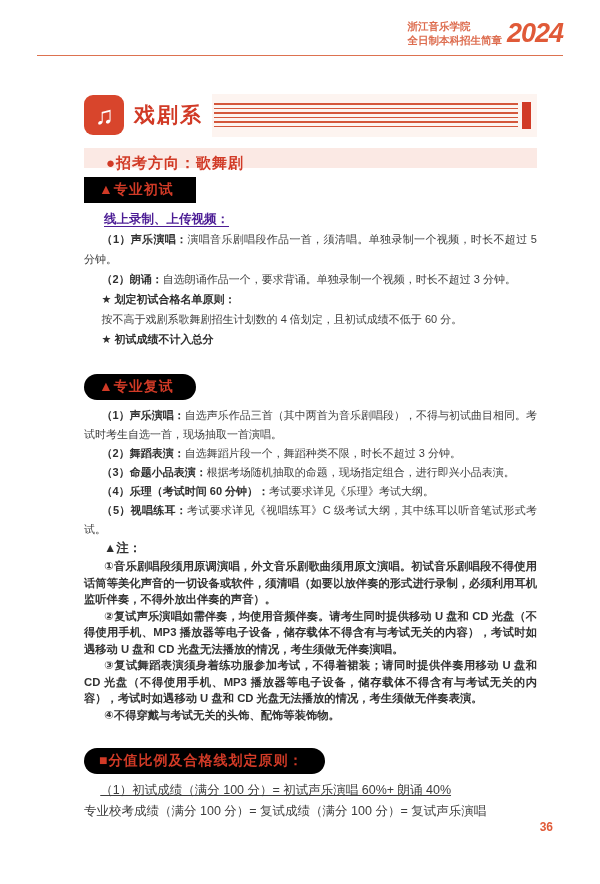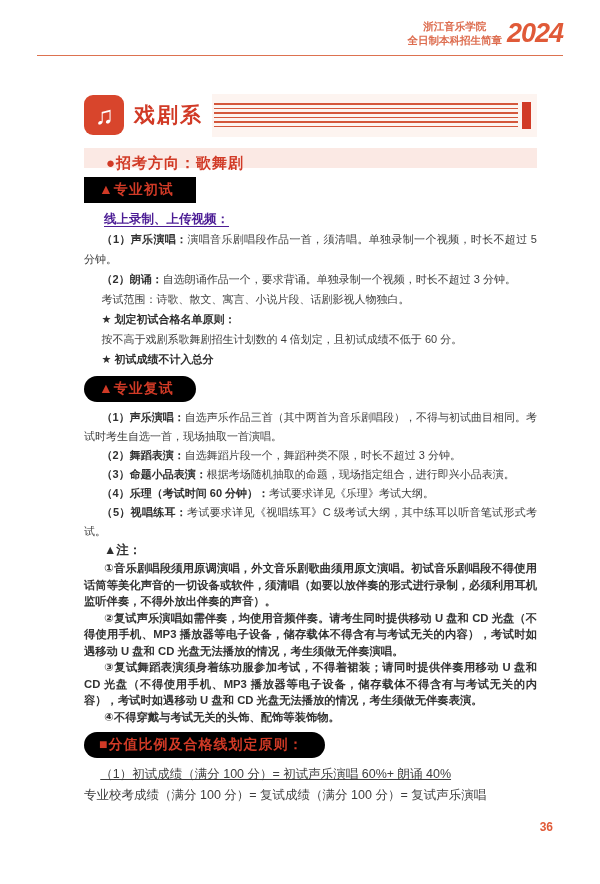--- a/index.html
+++ b/index.html
@@ -3,41 +3,41 @@
 <meta charset="utf-8">
 <style>
   html,body{margin:0;padding:0;}
   body{
     width:600px;height:884px;position:relative;background:#ffffff;
     font-family:"Liberation Sans","DejaVu Sans",sans-serif;
     color:#3d3d3d;overflow:hidden;
   }
   
   .page-header{position:absolute;top:20px;right:37px;display:flex;align-items:center;gap:5px;}
-  .org-lines{text-align:center;color:#dd6c4e;font-weight:bold;font-size:10.5px;line-height:1.3;}
+  .org-lines{text-align:left;color:#dd6c4e;font-weight:bold;font-size:10.5px;line-height:1.3;}
   .year{color:#e05a38;font-size:27px;font-weight:bold;font-style:italic;letter-spacing:-1px;line-height:1;}
   .header-rule{position:absolute;top:55px;left:37px;right:37px;height:0;border-top:1px solid #dd7250;}
   
   .content{position:absolute;top:94px;left:84px;width:453px;}
   
   .dept-row{display:flex;align-items:center;height:42px;margin-bottom:12px;}
   .dept-icon{width:40px;height:40px;background:#d8452c;border-radius:9px;flex:0 0 auto;
     display:flex;align-items:center;justify-content:center;color:#fff;font-size:25px;line-height:1;}
   .dept-title{color:#d13a26;font-size:21px;font-weight:bold;letter-spacing:2px;margin:0 9px 0 10px;white-space:nowrap;}
   .staff-wrap{flex:1;display:flex;align-items:center;background:#fdf4f0;padding:8px 6px 8px 2px;}
   .staff-lines{flex:1;height:24px;
     background:repeating-linear-gradient(to bottom,#d4573b 0px,#d4573b 1.5px,transparent 1.5px,transparent 4.6px);}
   .staff-endbar{width:9px;height:27px;background:#d13a26;margin-left:4px;flex:0 0 auto;}
   
   .direction-band{background:#fbe9e4;color:#d13a26;font-weight:bold;font-size:15px;
     height:20px;line-height:30px;padding-left:22px;margin-bottom:9px;letter-spacing:1px;}
   
   .sub-heading{display:inline-block;background:#000000;color:#d13a26;font-weight:bold;font-size:14px;
     padding:4px 22px 4px 15px;margin:0 0 6px 0;letter-spacing:1px;}
-  .gap-top{margin-top:7px;border-radius:13px;}
+  .gap-top{margin-top:25px;border-radius:13px;}
   
   .lead{font-size:12.5px;line-height:20px;font-weight:bold;color:#4c1d95;margin:0;text-indent:1.6em;
     }
   .lead span{text-decoration:underline;text-underline-offset:3px;}
   p.para{margin:0;font-size:11px;line-height:20px;text-align:justify;text-indent:1.6em;color:#3d3d3d;}
   .sec2 p.para{line-height:19px;}
   .bold{font-weight:bold;color:#2f2f2f;}
   
   .note-heading{margin:0;font-size:12.5px;line-height:19px;font-weight:bold;color:#2f2f2f;text-indent:1.6em;}
   p.note{margin:0;font-size:11.3px;line-height:16.5px;font-weight:bold;color:#333;text-align:justify;text-indent:1.8em;}
@@ -72,21 +72,20 @@
     </div>
   </div>
 
   <div class="direction-band">●招考方向：歌舞剧</div>
 
   <div>
     <div class="sub-heading">▲专业初试</div>
     <p class="lead"><span>线上录制、上传视频：</span></p>
     <p class="para"><span class="bold">（1）声乐演唱：</span><span>演唱音乐剧唱段作品一首，须清唱。单独录制一个视频，时长不超过 5 分钟。</span></p>
     <p class="para"><span class="bold">（2）朗诵：</span><span>自选朗诵作品一个，要求背诵。单独录制一个视频，时长不超过 3 分钟。</span></p>
-    <p class="para"><span class="bold"></span><span>考试范围：诗歌、散文、寓言、小说片段、话剧影视人物独白。</span></p>
     <p class="para"><span class="bold">★ 划定初试合格名单原则：</span><span></span></p>
     <p class="para"><span class="bold"></span><span>按不高于戏剧系歌舞剧招生计划数的 4 倍划定，且初试成绩不低于 60 分。</span></p>
     <p class="para"><span class="bold">★ 初试成绩不计入总分</span><span></span></p>
   </div>
 
   <div class="sec2">
     <div class="sub-heading gap-top">▲专业复试</div>
     <p class="para"><span class="bold">（1）声乐演唱：</span><span>自选声乐作品三首（其中两首为音乐剧唱段），不得与初试曲目相同。考试时考生自选一首，现场抽取一首演唱。</span></p>
     <p class="para"><span class="bold">（2）舞蹈表演：</span><span>自选舞蹈片段一个，舞蹈种类不限，时长不超过 3 分钟。</span></p>
     <p class="para"><span class="bold">（3）命题小品表演：</span><span>根据考场随机抽取的命题，现场指定组合，进行即兴小品表演。</span></p>

